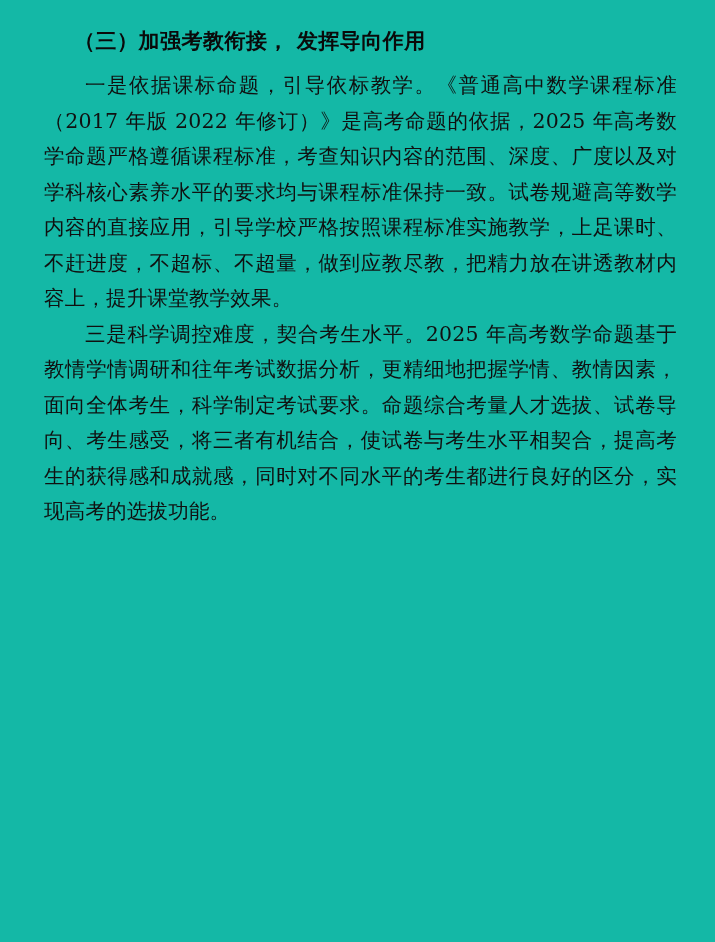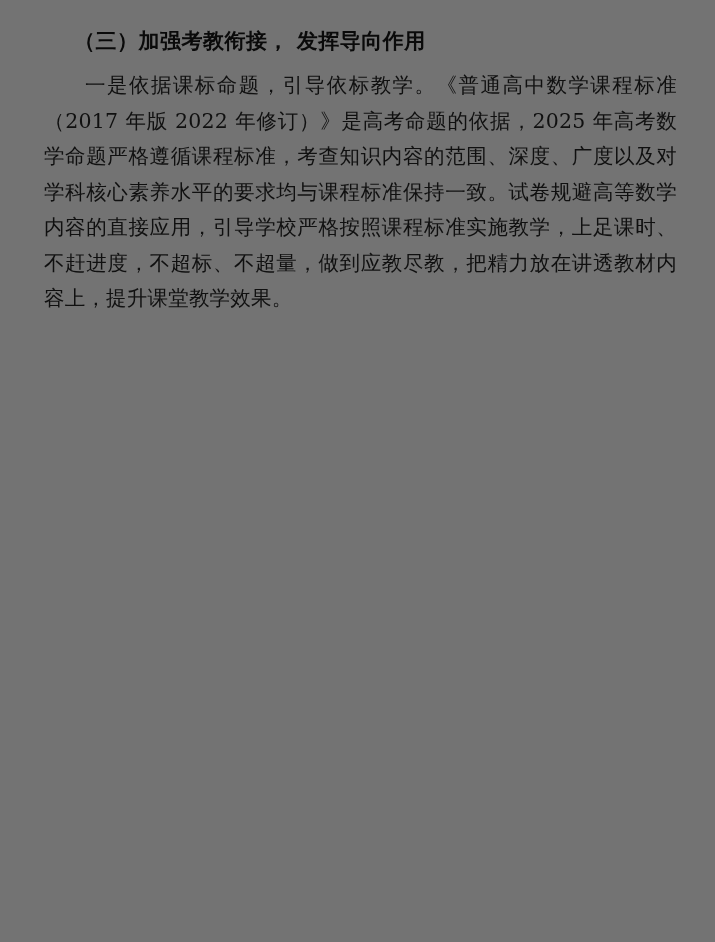--- a/index.html
+++ b/index.html
@@ -12,21 +12,21 @@
     height: 942px;
     overflow: hidden;
     font-family: "DejaVu Serif", "Liberation Serif", serif;
     color: #000000;
   }
   .page {
     box-sizing: border-box;
     width: 715px;
     height: 942px;
     padding: 26px 38px 0 44px;
-    background: #737373;
+    background: #14b8a6;
   }
   .doc-heading {
     font-family: "DejaVu Sans", "Liberation Sans", sans-serif;
     font-weight: bold;
     font-size: 21px;
     line-height: 30px;
     margin: 0 0 12px 0;
     text-indent: 30px;
     letter-spacing: 0.5px;
     color: #0a0a0a;
@@ -44,13 +44,14 @@
   .doc-para + .doc-para {
     margin-top: 0px;
   }
 </style>
 </head>
 <body>
 
 <div class="page">
   <h1 class="doc-heading">（三）加强考教衔接， 发挥导向作用</h1>
   <p class="doc-para">一是依据课标命题，引导依标教学。《普通高中数学课程标准（2017 年版 2022 年修订）》是高考命题的依据，2025 年高考数学命题严格遵循课程标准，考查知识内容的范围、深度、广度以及对学科核心素养水平的要求均与课程标准保持一致。试卷规避高等数学内容的直接应用，引导学校严格按照课程标准实施教学，上足课时、不赶进度，不超标、不超量，做到应教尽教，把精力放在讲透教材内容上，提升课堂教学效果。</p>
+  <p class="doc-para">三是科学调控难度，契合考生水平。2025 年高考数学命题基于教情学情调研和往年考试数据分析，更精细地把握学情、教情因素，面向全体考生，科学制定考试要求。命题综合考量人才选拔、试卷导向、考生感受，将三者有机结合，使试卷与考生水平相契合，提高考生的获得感和成就感，同时对不同水平的考生都进行良好的区分，实现高考的选拔功能。</p>
 </div>
 
 </body></html>

